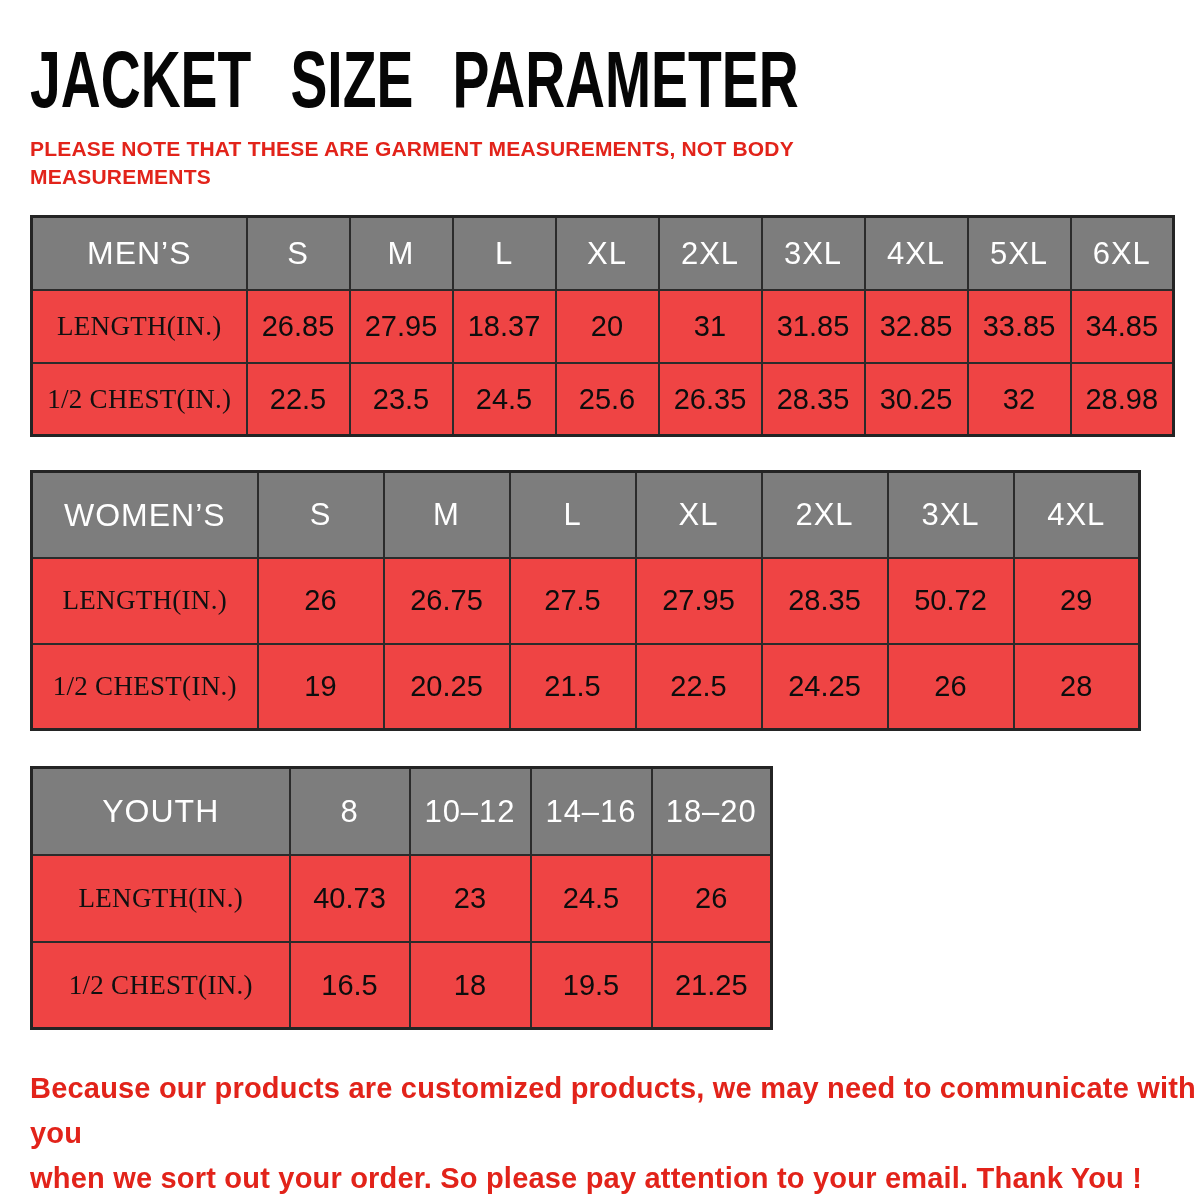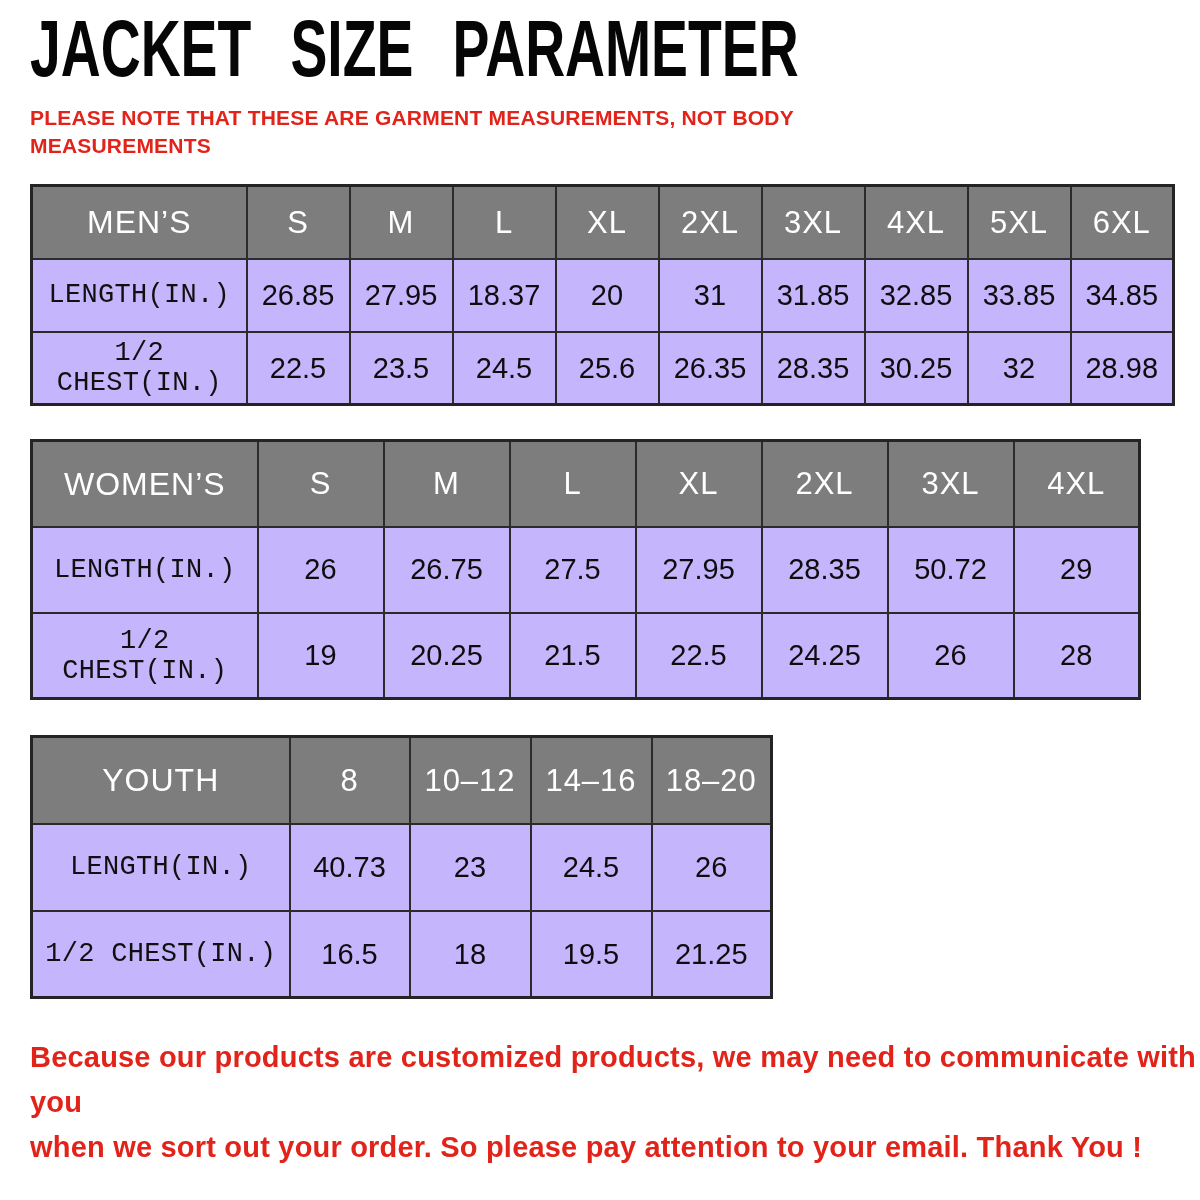--- a/index.html
+++ b/index.html
@@ -1,47 +1,47 @@
 <!DOCTYPE html>
 <html><head>
 <meta charset="utf-8">
 <style>
   * { margin: 0; padding: 0; box-sizing: border-box; }
   html, body { width: 1200px; height: 1200px; background: #ffffff; overflow: hidden; }
   body { font-family: "Liberation Sans", sans-serif; }
 
-  .page { width: 1200px; height: 1028px; position: relative; padding: 8px 0 0 30px; }
+  .page { width: 1200px; height: 1028px; position: relative; padding: 28px 0 0 30px; margin-top: 11px; }
 
   
   .title { white-space: nowrap; }
   .title-inner {
     display: inline-block;
     font-size: 79px;
     font-weight: bold;
     color: #060606;
     letter-spacing: 0px;
     word-spacing: 34px;
     transform: scale(0.70, 1.02);
     transform-origin: 0 50%;
     line-height: 1.0;
   }
 
   
   .note { margin-top: 17px; color: #e2231a; font-size: 21px; font-weight: bold; line-height: 1.32; letter-spacing: 0.2px; }
 
   
-  table.size-table { border-collapse: collapse; table-layout: fixed; background: #c4b5fd; }
+  table.size-table { border-collapse: collapse; table-layout: fixed; background: #ef4444; }
   table.size-table td, table.size-table th { border: 2px solid #2b2b2b; text-align: center; vertical-align: middle; overflow: hidden; }
   table.size-table { border: 3px solid #242424; }
   table.size-table th {
     background: #7d7d7d; color: #ffffff; font-weight: normal;
     font-size: 31px; letter-spacing: 1px; font-family: "Liberation Sans", sans-serif;
   }
   table.size-table th.tbl-title { font-size: 32px; }
-  td.row-label { font-size: 27px; color: #101010; font-family: Liberation Mono, monospace; letter-spacing: 0.3px; }
+  td.row-label { font-size: 27px; color: #101010; font-family: Liberation Serif, serif; letter-spacing: 0.3px; }
   td.val { font-size: 29px; color: #0d0d0d; font-family: Liberation Sans, sans-serif; }
 
   table.mens  { width: 1143px; margin-top: 25px; }
   table.mens tr { height: 73px; }
   table.womens { width: 1108px; margin-top: 33px; }
   table.womens tr { height: 86px; }
   table.youth { width: 740px; margin-top: 35px; }
   table.youth tr { height: 87px; }
 
   

